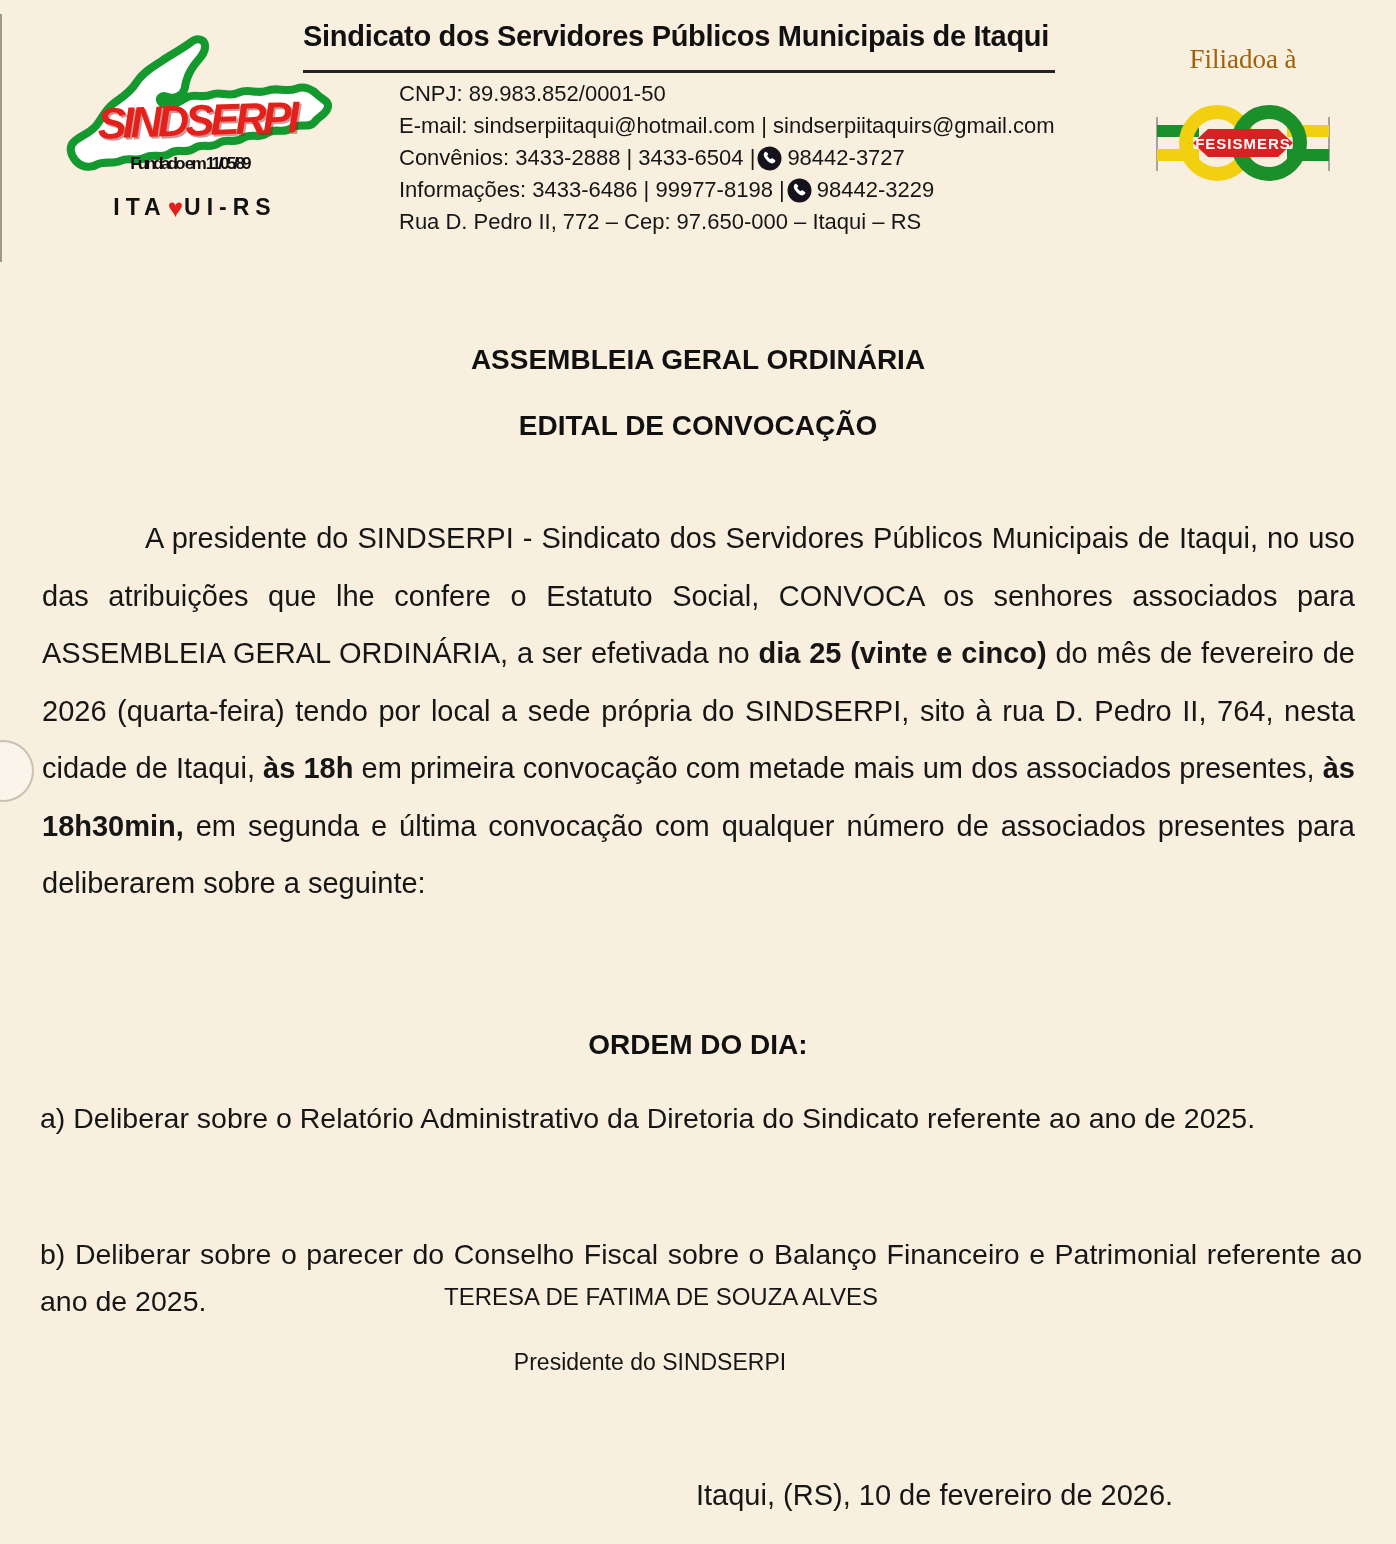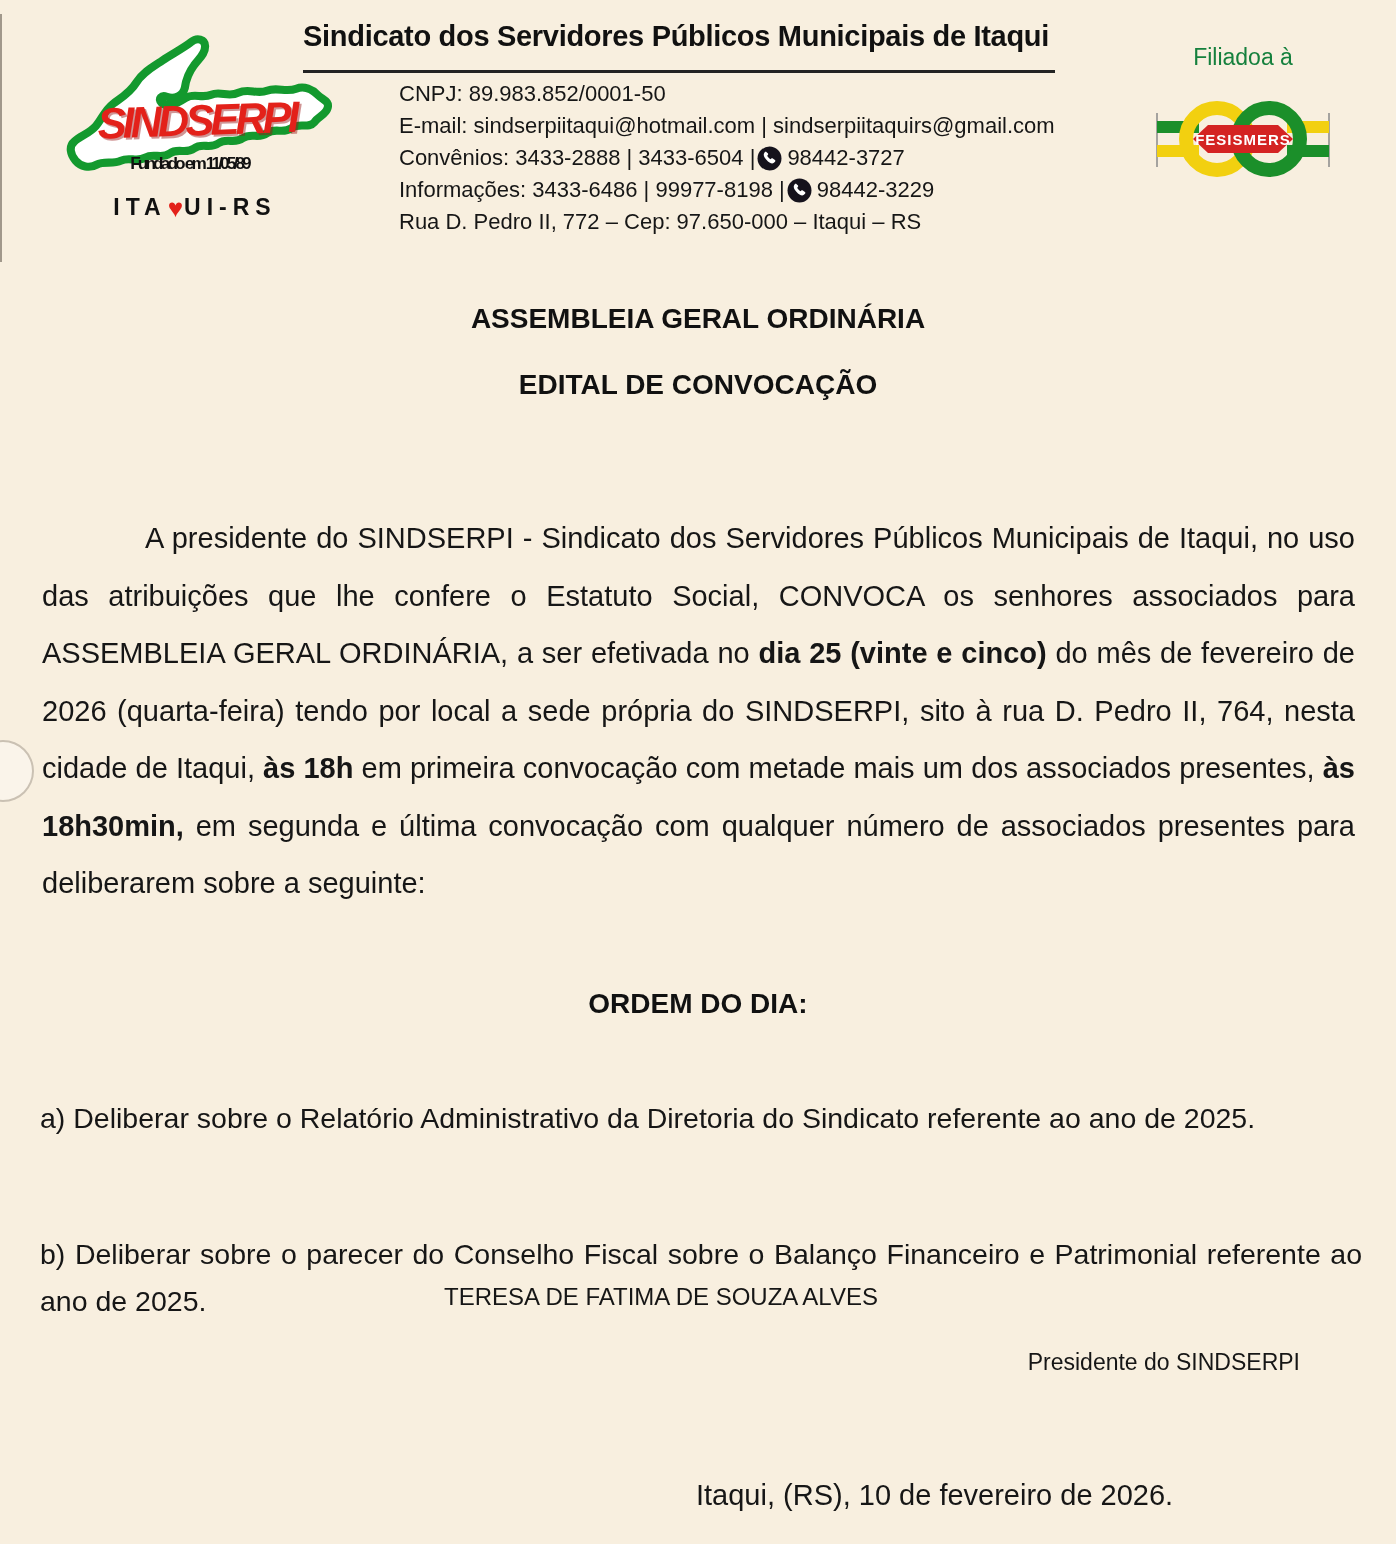--- a/index.html
+++ b/index.html
@@ -21,38 +21,38 @@
   .org-title{
     position:absolute;left:303px;top:20px;
     font-size:29px;font-weight:bold;color:#111;
     border-bottom:3px solid #232323;padding-bottom:17px;padding-right:6px;
     letter-spacing:-0.3px;
   }
   .contact{position:absolute;left:375px;top:78px;font-size:22px;line-height:32px;color:#161616;margin-left:24px;}
   .contact-row{display:flex;align-items:center;white-space:pre;}
   .wa-icon{display:inline-block;width:25px;height:25px;margin:0 5px 0 2px;vertical-align:middle;flex:0 0 auto;}
   .affiliation{position:absolute;left:1138px;top:44px;width:210px;text-align:center;}
-  .affiliation-label{font-size:23px;color:#15803d;}
+  .affiliation-label{font-size:27px;color:#a16207;font-family:Liberation Serif, serif;}
   .affiliation-logo{margin-top:12px;}
   
-  .h-center{position:absolute;left:0;width:100%;text-align:center;font-weight:bold;font-size:28px;color:#111;}
+  .h-center{position:absolute;left:0;width:100%;text-align:center;font-weight:bold;font-size:28px;color:#111;margin-top:41px;}
   .h-assembleia{top:303px;}
   .h-edital{top:369px;}
   .h-ordem{top:988px;}
   
   .para-main{
     position:absolute;left:42px;top:481px;width:1313px;
     font-size:29px;line-height:57.5px;text-align:justify;text-indent:103px;
     color:#161616;
   }
   .item{position:absolute;left:40px;width:1322px;font-size:28.5px;line-height:47px;color:#161616;}
   .item-a{top:1066px;}
   .item-b{top:1202px;text-align:justify;}
   .sig-name{position:absolute;left:0;top:1283px;width:1322px;text-align:center;font-size:24px;color:#161616;}
-  .sig-role{position:absolute;left:0;top:1349px;width:1300px;text-align:right;font-size:23px;color:#161616;}
+  .sig-role{position:absolute;left:0;top:1349px;width:1300px;text-align:center;font-size:23px;color:#161616;}
   .date-line{position:absolute;left:696px;top:1479px;font-size:29px;color:#161616;}
   
   .edge-line{position:absolute;left:0;top:14px;width:2px;height:248px;background:rgba(90,80,70,.55);}
   .edge-circle{
     position:absolute;left:-28px;top:740px;width:58px;height:58px;border-radius:50%;
     border:2px solid rgba(185,175,160,.75);background:rgba(255,255,255,.35);
   }
 </style>
 </head>
 <body>

